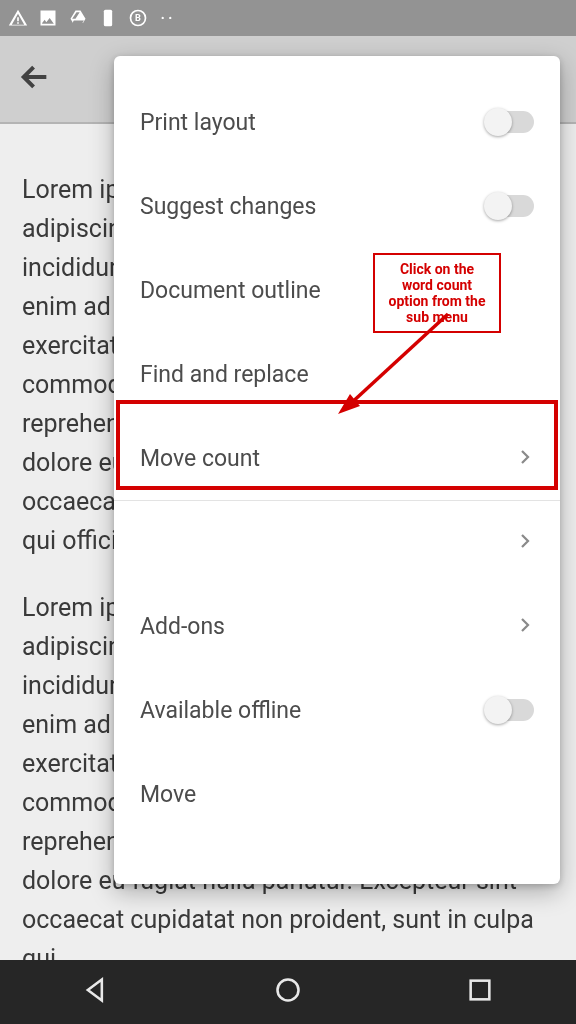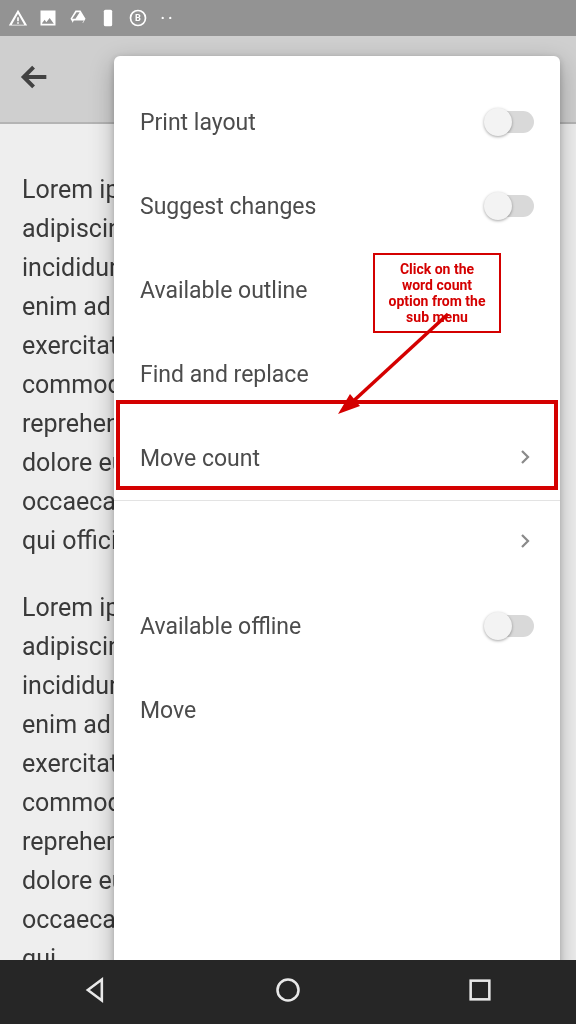--- a/index.html
+++ b/index.html
@@ -30,21 +30,21 @@
   
   .doc-bg {
     position:absolute; left:0; top:124px; right:0; bottom:64px;
     background:#eeeeee; padding:46px 22px 0 22px;
     color:#3a3a3a; font-size:25px; line-height:39px;
   }
   .doc-bg p { margin-bottom:28px; }
 
   
   .menu {
-    position:absolute; left:114px; top:56px; width:446px; height:968px;
+    position:absolute; left:114px; top:56px; width:446px; height:828px;
     background:#fff; border-radius:6px;
     box-shadow:0 8px 24px rgba(0,0,0,.28), 0 2px 6px rgba(0,0,0,.18);
     padding-top:24px;
   }
   .menu-item {
     height:84px; display:flex; align-items:center;
     padding:0 26px; color:#4c4c4c; font-size:23px;
     position:relative;
   }
   .menu-item.hairline-top::before {
@@ -135,21 +135,21 @@
     <span>Print layout</span>
     <span class="toggle"></span>
   </div>
 
   <div class="menu-item">
     <span>Suggest changes</span>
     <span class="toggle"></span>
   </div>
 
   <div class="menu-item">
-    <span>Available outline</span>
+    <span>Document outline</span>
   </div>
 
   <div class="menu-item">
     <span>Find and replace</span>
   </div>
 
   <div class="menu-item">
     <span>Move count</span>
     <span class="chevron">
       <svg viewBox="0 0 24 24">
@@ -159,20 +159,28 @@
   </div>
 
   <div class="menu-item hairline-top">
     <span class="chevron">
       <svg viewBox="0 0 24 24">
           <path d="M8 4l8 8-8 8"></path>
         </svg>
     </span>
   </div>
 
+  <div class="menu-item">
+    <span>Add-ons</span>
+    <span class="chevron">
+      <svg viewBox="0 0 24 24">
+          <path d="M8 4l8 8-8 8"></path>
+        </svg>
+    </span>
+  </div>
 
   <div class="menu-item">
     <span>Available offline</span>
     <span class="toggle"></span>
   </div>
 
   <div class="menu-item">
     <span>Move</span>
   </div>
 

